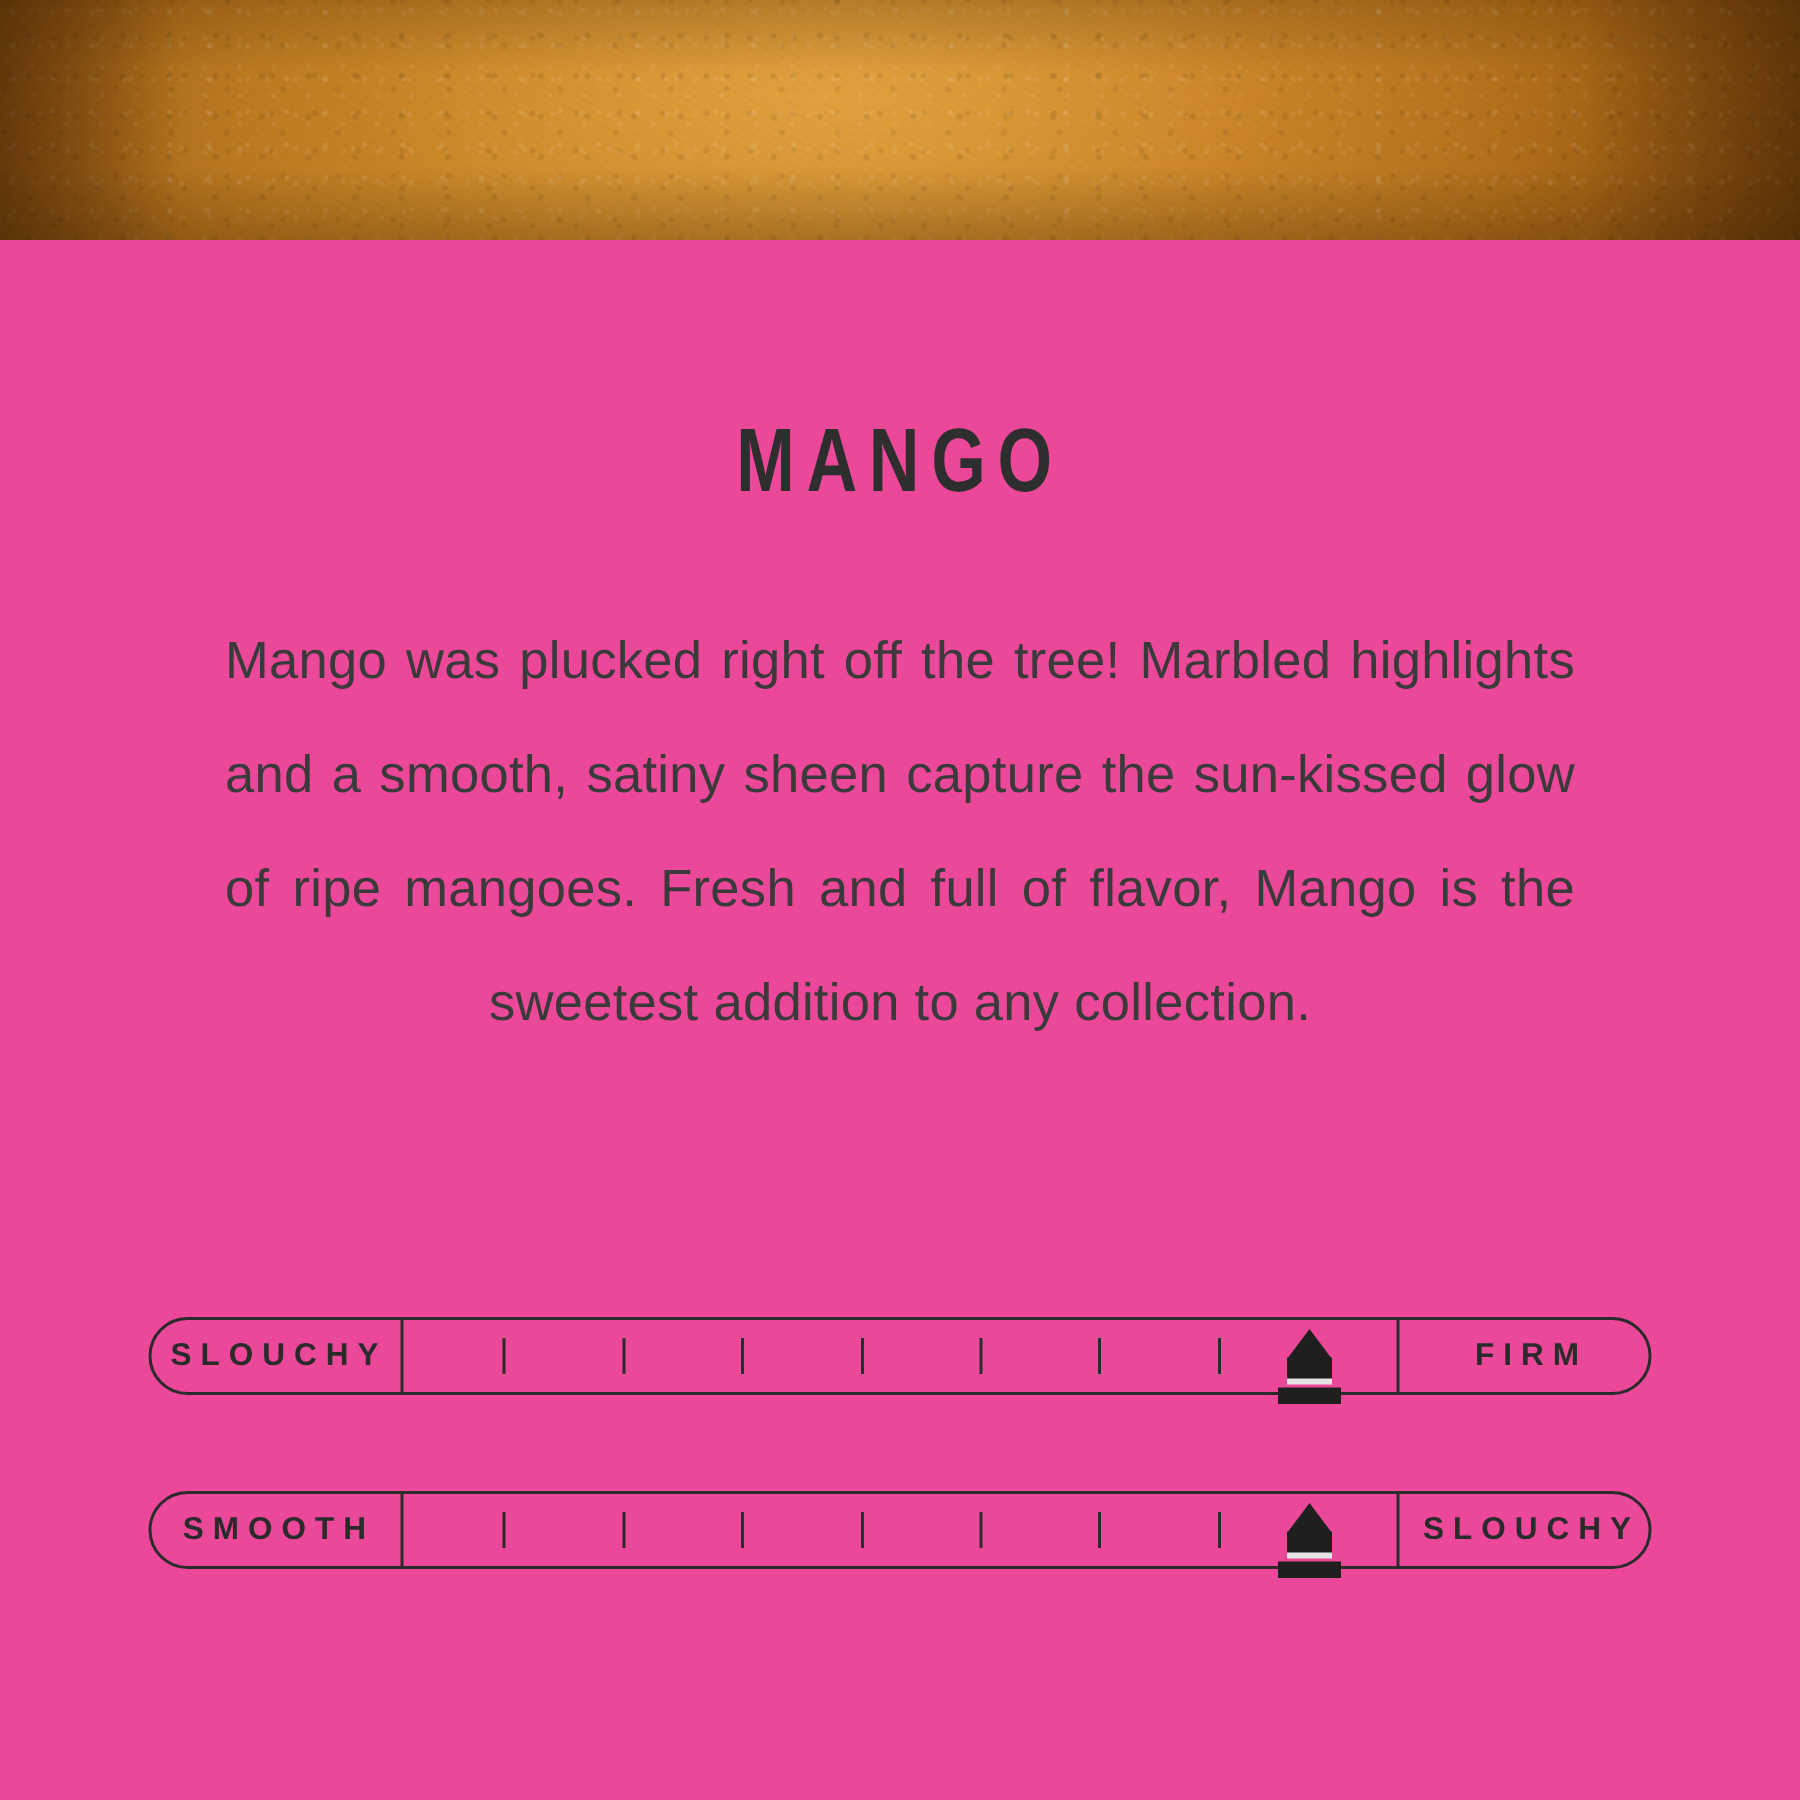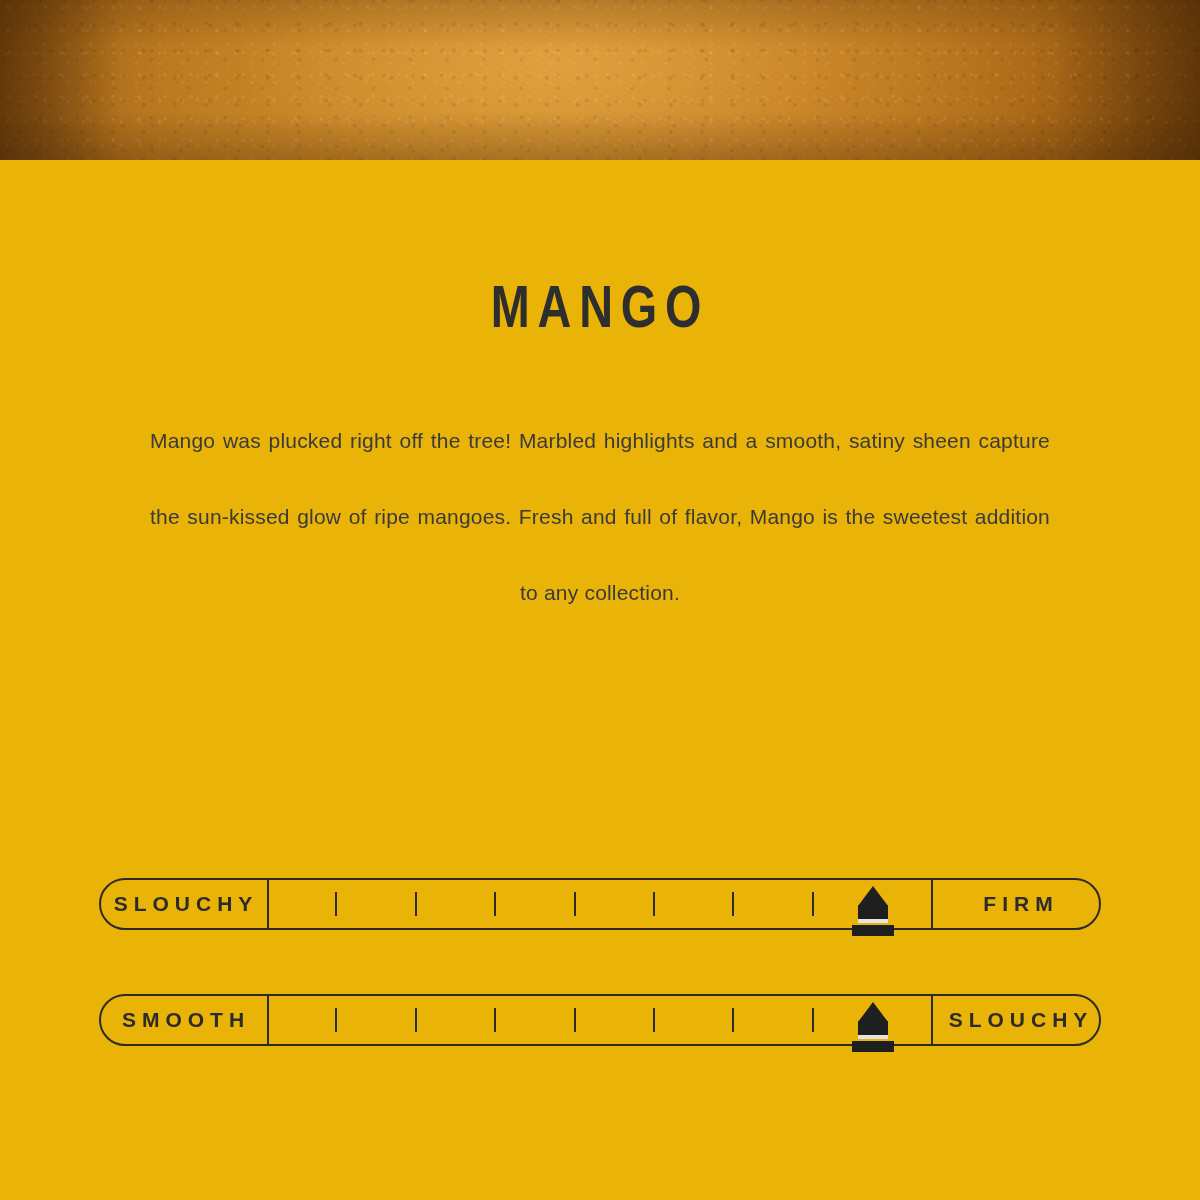--- a/index.html
+++ b/index.html
@@ -10,21 +10,21 @@
     width: 1200px;
     height: 1200px;
     background: #e4e4e4;
     font-family: "Liberation Sans", sans-serif;
     overflow: hidden;
   }
   .page {
     position: relative;
     width: 1200px;
     height: 1200px;
-    background: #eab308;
+    background: #ec4899;
   }
 
   
   .swatch {
     position: relative;
     width: 1200px;
     height: 160px;
     overflow: hidden;
     background: #c1802a;
   }
@@ -77,21 +77,21 @@
     transform: scaleX(0.78);
   }
 
   
   .desc {
     width: 900px;
     margin: 62px auto 0 auto;
     text-align: justify;
     text-align-last: center;
     font-family: "Liberation Sans", sans-serif;
-    font-size: 21px;
+    font-size: 35px;
     line-height: 76px;
     color: #3a3a3a;
     letter-spacing: 0.2px;
   }
 
   
   .scales {
     position: absolute;
     left: 1px;
     top: 878px;

